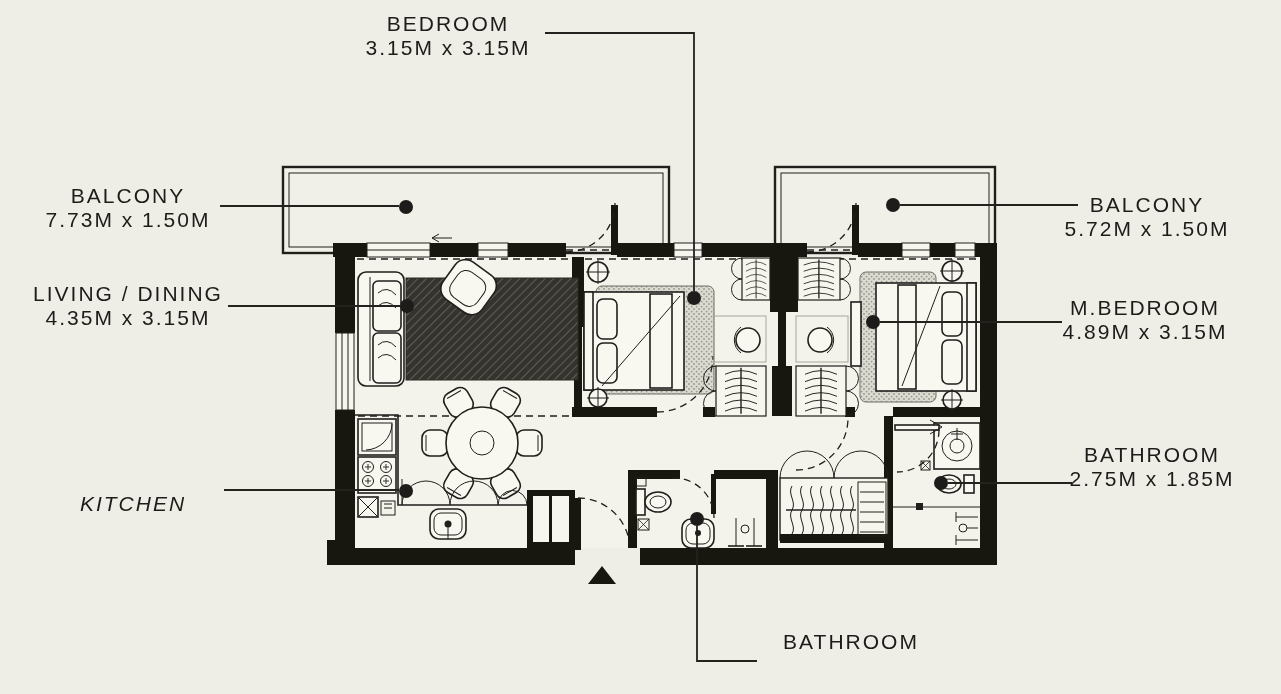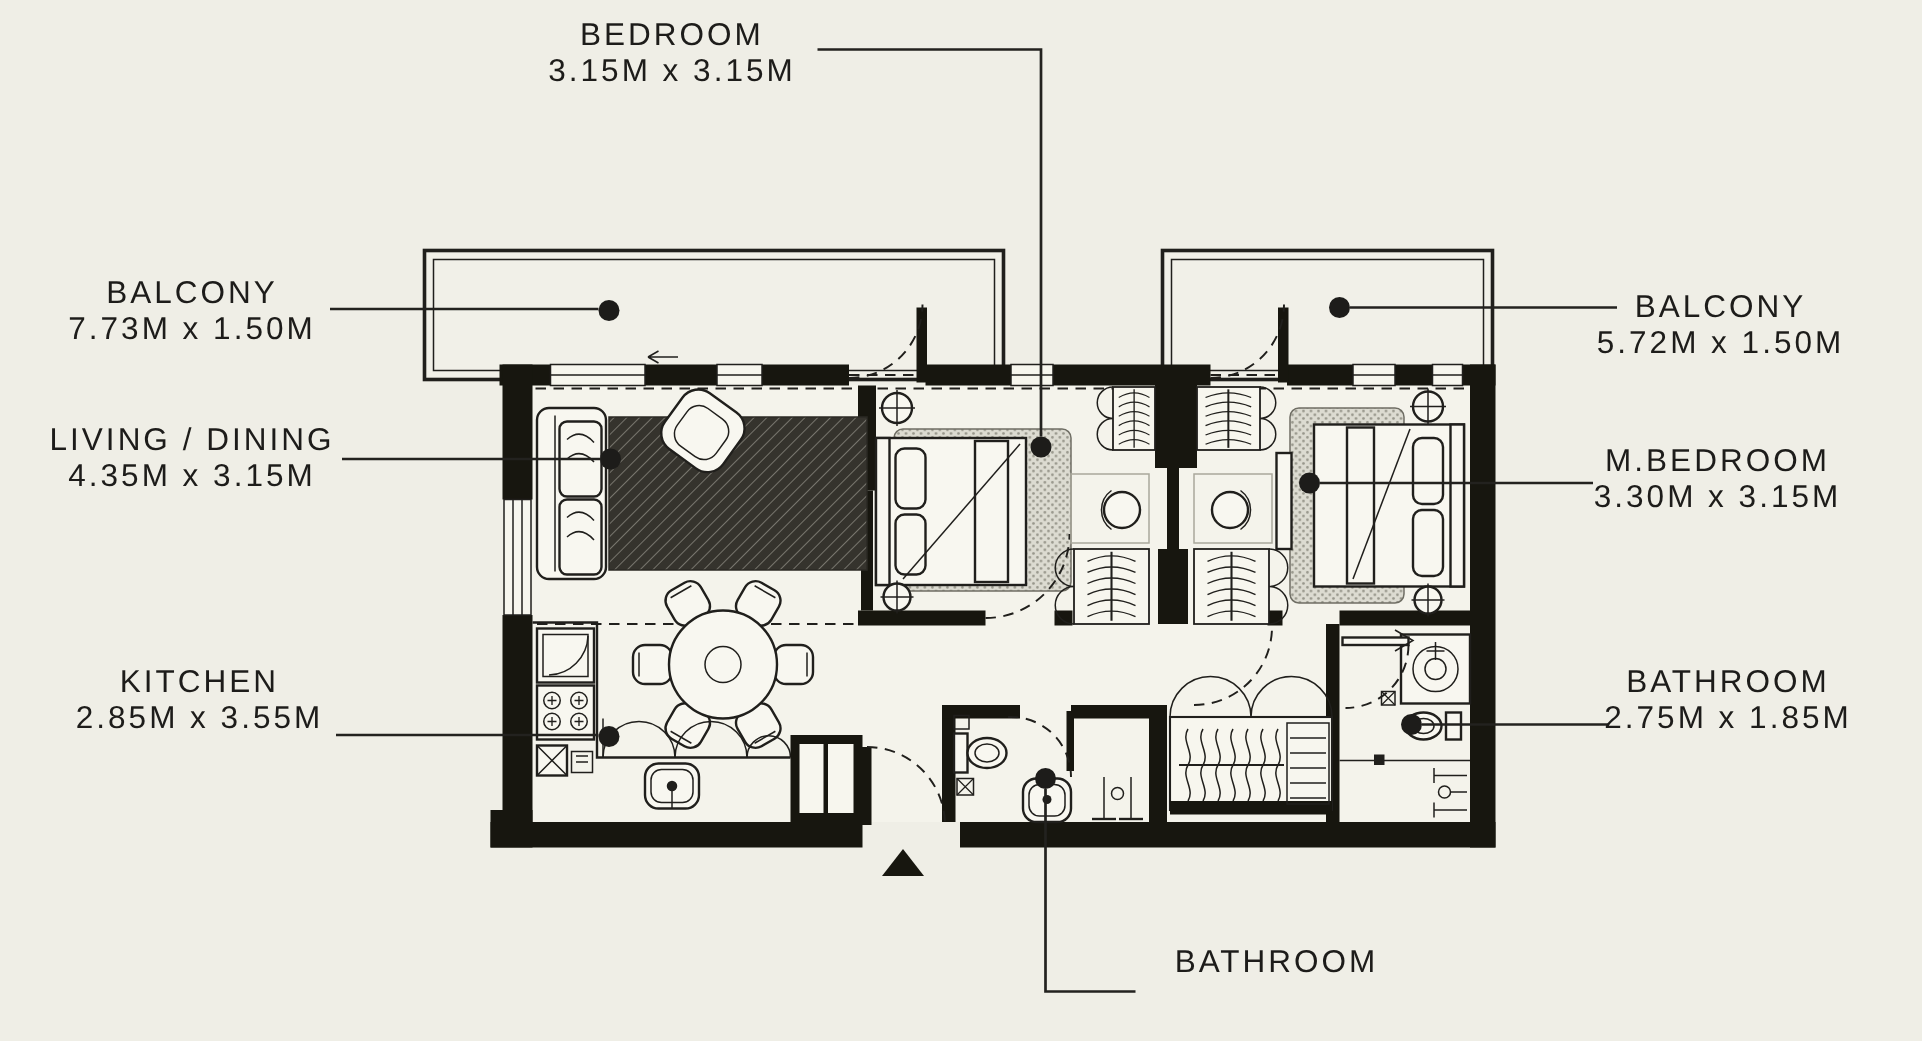--- a/index.html
+++ b/index.html
@@ -369,31 +369,30 @@
     <div class="size">3.15M x 3.15M</div>
   </div>
   <div class="label" style="left:-3px;top:184px;">
     <div class="room">BALCONY</div>
     <div class="size">7.73M x 1.50M</div>
   </div>
   <div class="label" style="left:-3px;top:282px;">
     <div class="room">LIVING / DINING</div>
     <div class="size">4.35M x 3.15M</div>
   </div>
-  <div class="label" style="left:2px;top:443px;">
+  <div class="label" style="left:2px;top:492px;font-style:italic;">
     <div class="room">KITCHEN</div>
-    <div class="size">2.85M x 3.55M</div>
   </div>
   <div class="label" style="left:1016px;top:193px;">
     <div class="room">BALCONY</div>
     <div class="size">5.72M x 1.50M</div>
   </div>
   <div class="label" style="left:1014px;top:296px;">
     <div class="room">M.BEDROOM</div>
-    <div class="size">3.30M x 3.15M</div>
+    <div class="size">4.89M x 3.15M</div>
   </div>
   <div class="label" style="left:1021px;top:443px;">
     <div class="room">BATHROOM</div>
     <div class="size">2.75M x 1.85M</div>
   </div>
   <div class="label" style="left:720px;top:630px;">
     <div class="room">BATHROOM</div>
   </div>
 
 </div>

